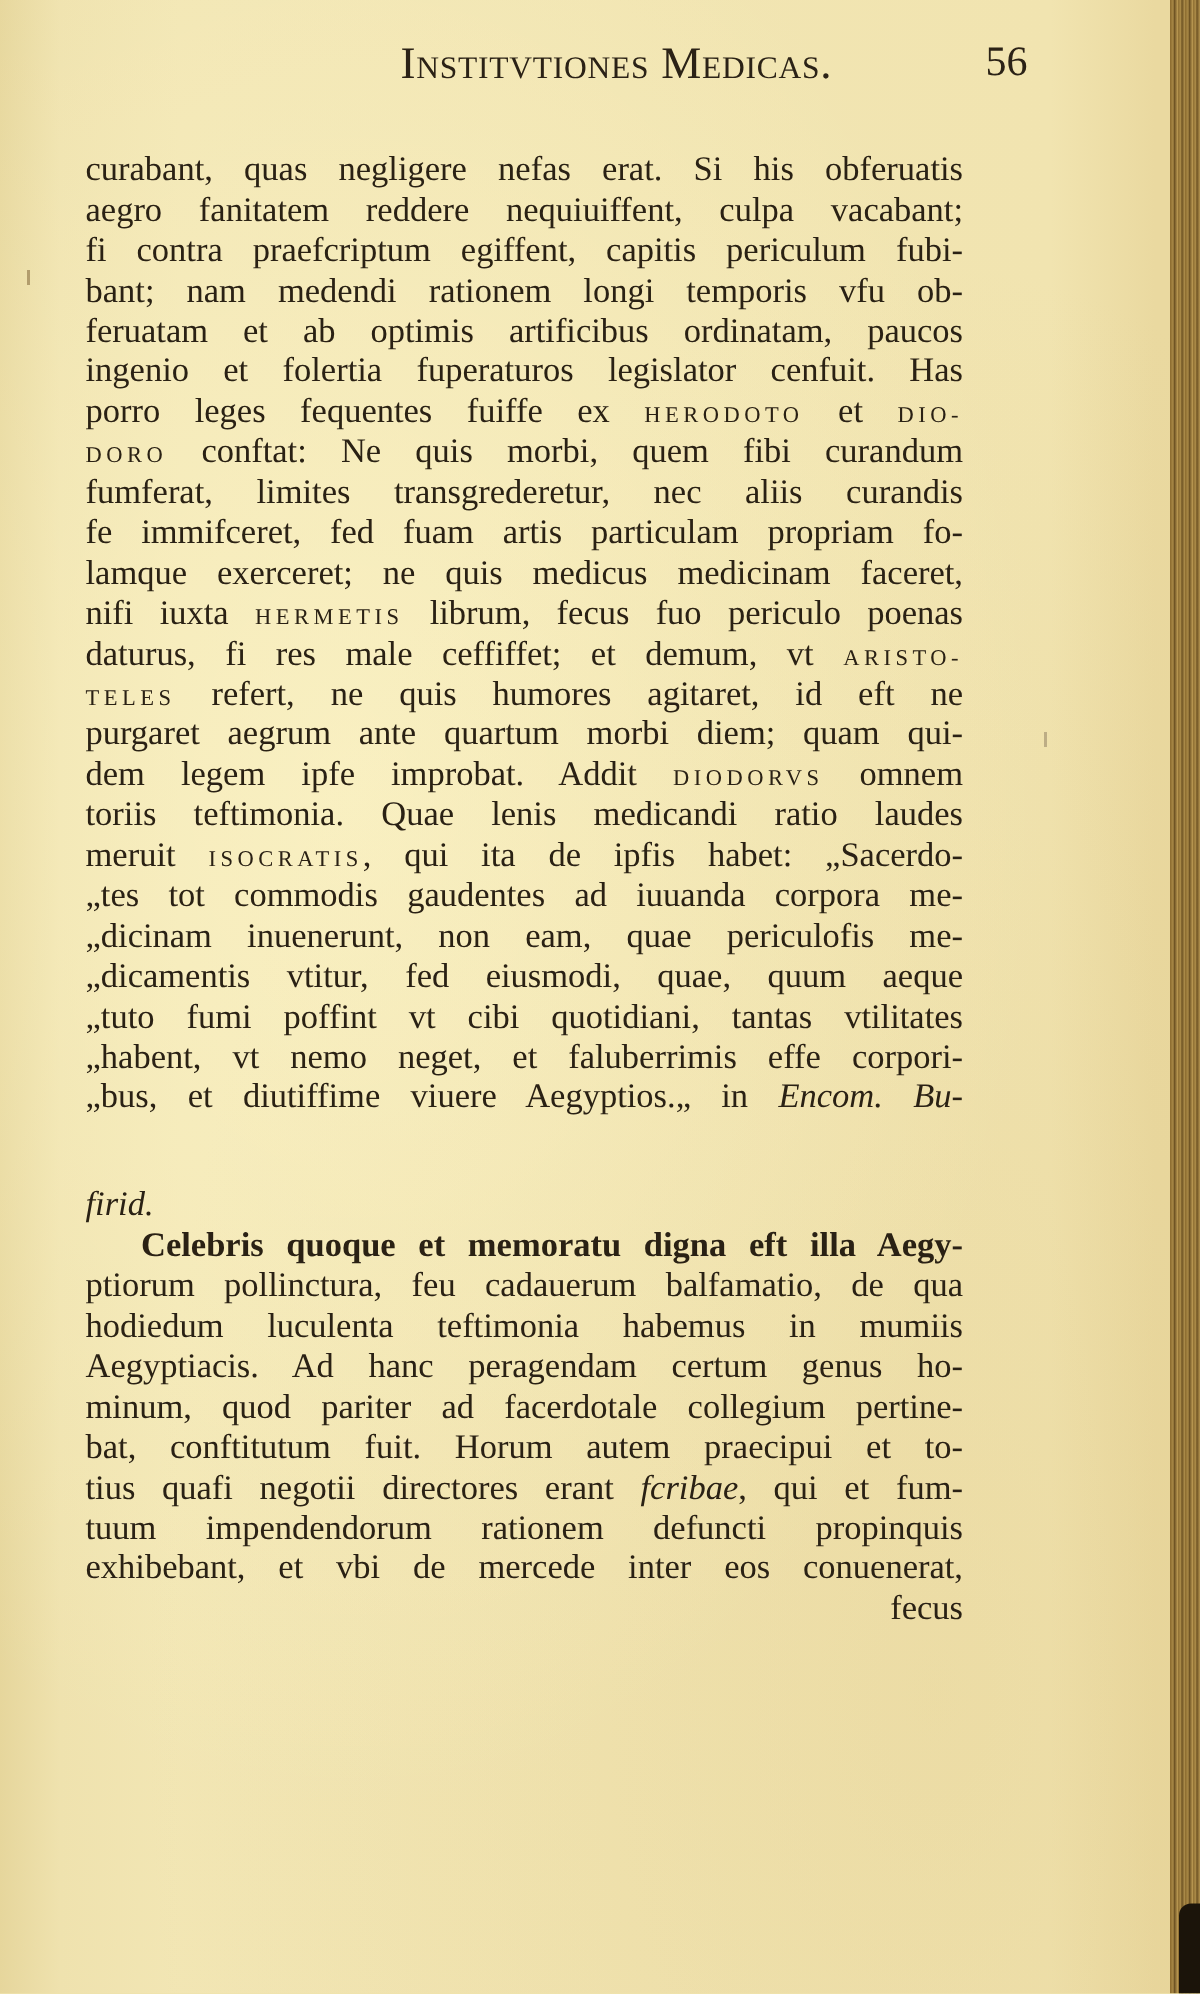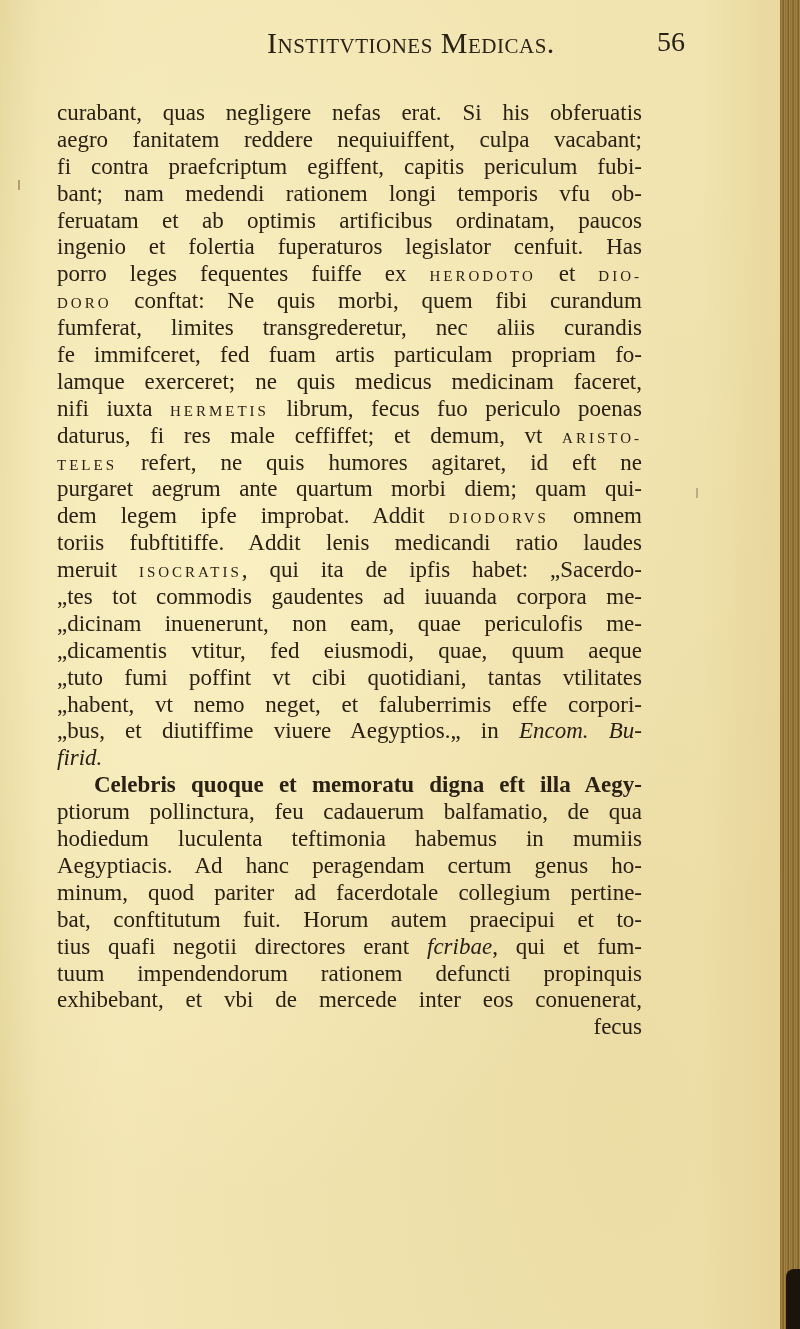--- a/index.html
+++ b/index.html
@@ -35,21 +35,21 @@
     .page-number {
       position: absolute; left: 417px; top: 0; font-size: 28px; color: #2b2216;
     }
     .text-block {
       position: absolute; left: 57px; top: 100px; width: 585px;
     }
     .line {
       height: 26.9px; line-height: 26.9px; font-size: 23px;
       white-space: nowrap; text-align: justify; text-align-last: justify;
     }
-    .line.last { text-align-last: left; }
+    .line.last { text-align-last: left; margin-top: 45px; }
     .line.indent { padding-left: 37px; font-weight: bold; }
     .line.catch { text-align-last: right; }
     .sc { font-size: 15px; letter-spacing: 3px; }
     .it { font-style: italic; }
     .marginal-tick {
       position: absolute; width: 2px; height: 10px; background: #8a6f42; opacity: 0.6;
     }
   </style>
 </head>
 <body>
@@ -71,21 +71,21 @@
       <div class="line"><span>porro leges fequentes fuiffe ex </span><span class="sc">HERODOTO</span><span> et </span><span class="sc">DIO-</span></div>
       <div class="line"><span class="sc">DORO</span><span> conftat: Ne quis morbi, quem fibi curandum</span></div>
       <div class="line"><span>fumferat, limites transgrederetur, nec aliis curandis</span></div>
       <div class="line"><span>fe immifceret, fed fuam artis particulam propriam fo-</span></div>
       <div class="line"><span>lamque exerceret; ne quis medicus medicinam faceret,</span></div>
       <div class="line"><span>nifi iuxta </span><span class="sc">HERMETIS</span><span> librum, fecus fuo periculo poenas</span></div>
       <div class="line"><span>daturus, fi res male ceffiffet; et demum, vt </span><span class="sc">ARISTO-</span></div>
       <div class="line"><span class="sc">TELES</span><span> refert, ne quis humores agitaret, id eft ne</span></div>
       <div class="line"><span>purgaret aegrum ante quartum morbi diem; quam qui-</span></div>
       <div class="line"><span>dem legem ipfe improbat. Addit </span><span class="sc">DIODORVS</span><span> omnem</span></div>
-      <div class="line"><span>toriis fubftitiffe. Addit lenis medicandi ratio laudes</span></div>
+      <div class="line"><span>toriis teftimonia. Quae lenis medicandi ratio laudes</span></div>
       <div class="line"><span>meruit </span><span class="sc">ISOCRATIS</span><span>, qui ita de ipfis habet: „Sacerdo-</span></div>
       <div class="line"><span>„tes tot commodis gaudentes ad iuuanda corpora me-</span></div>
       <div class="line"><span>„dicinam inuenerunt, non eam, quae periculofis me-</span></div>
       <div class="line"><span>„dicamentis vtitur, fed eiusmodi, quae, quum aeque</span></div>
       <div class="line"><span>„tuto fumi poffint vt cibi quotidiani, tantas vtilitates</span></div>
       <div class="line"><span>„habent, vt nemo neget, et faluberrimis effe corpori-</span></div>
       <div class="line"><span>„bus, et diutiffime viuere Aegyptios.„ in </span><span class="it">Encom. Bu-</span></div>
       <div class="line last"><span class="it">firid.</span></div>
       <div class="line indent"><span>Celebris quoque et memoratu digna eft illa Aegy-</span></div>
       <div class="line"><span>ptiorum pollinctura, feu cadauerum balfamatio, de qua</span></div>

